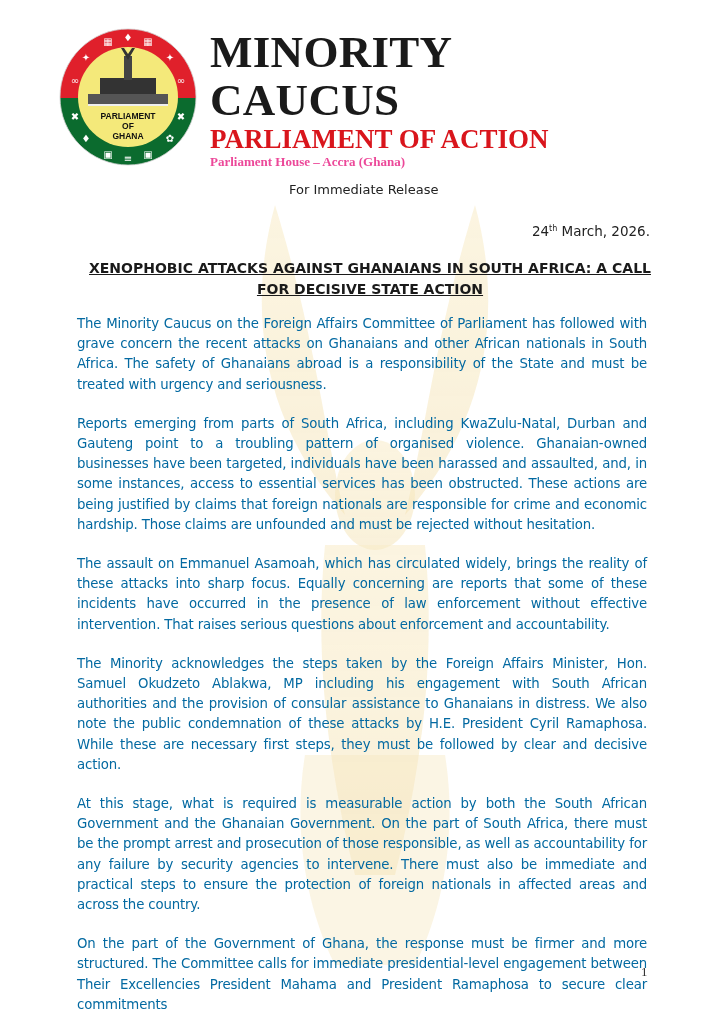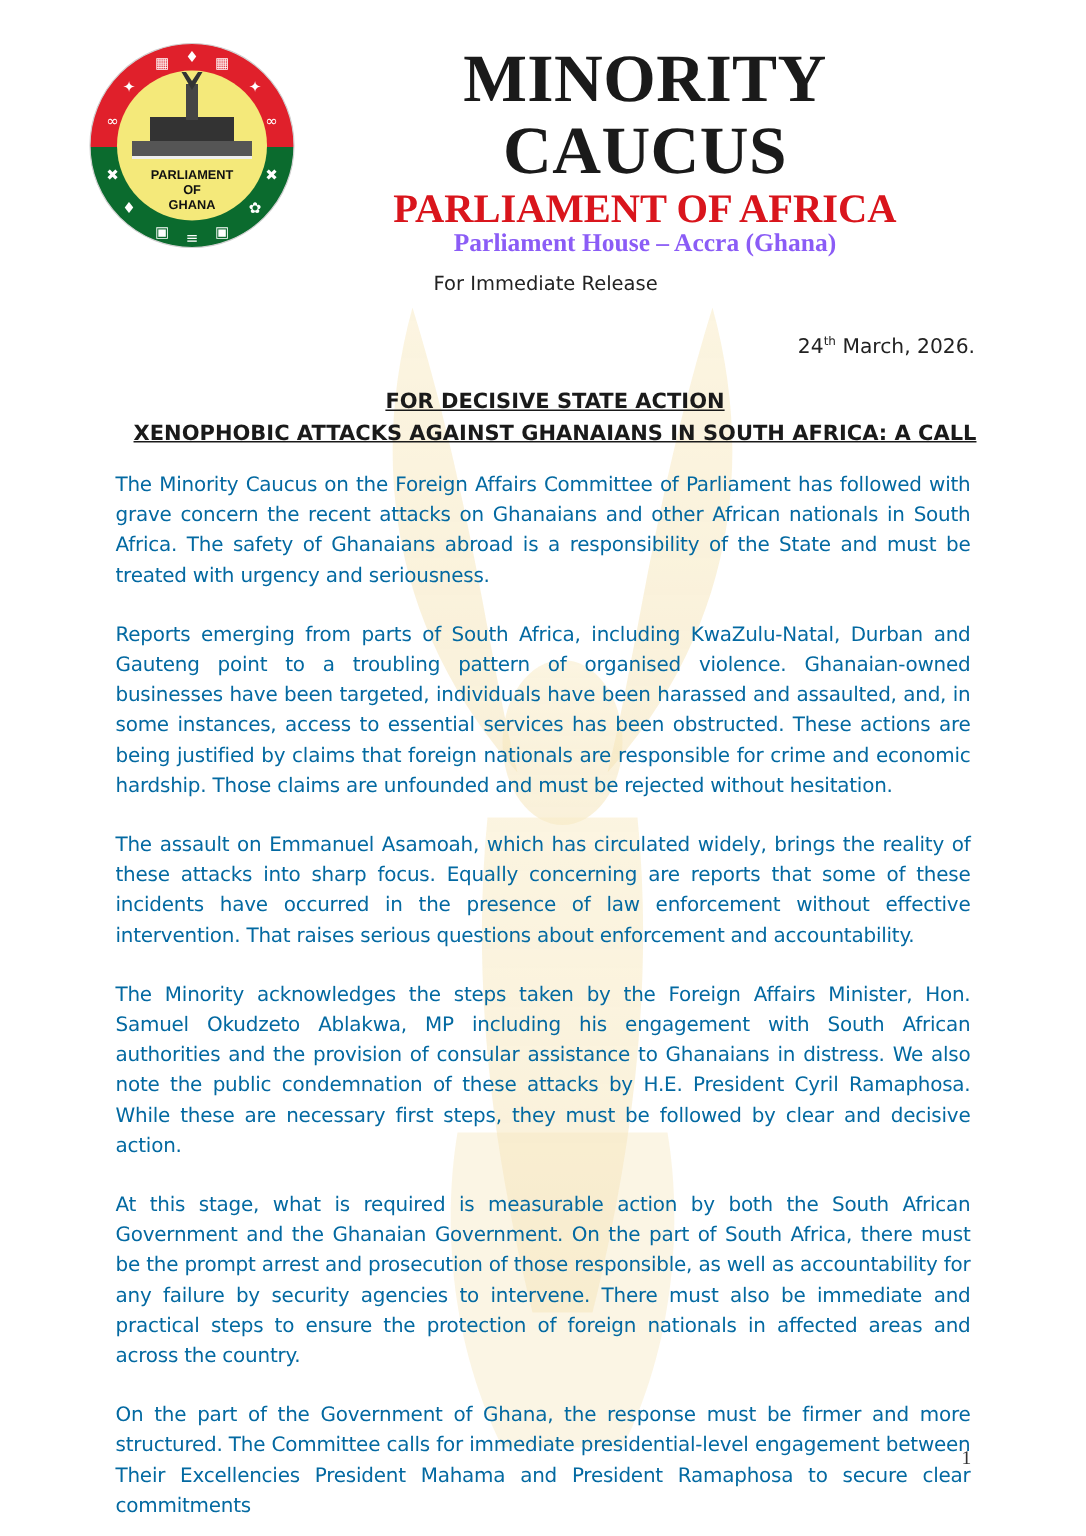--- a/index.html
+++ b/index.html
@@ -3,24 +3,24 @@
   <meta charset="utf-8">
   <style>
     html, body { margin: 0; padding: 0; }
     body {
       width: 724px; height: 1024px; background: #ffffff; position: relative; overflow: hidden;
       font-family: "DejaVu Sans", sans-serif; color: #1a1a1a;
     }
     .watermark { position: absolute; left: 205px; top: 195px; width: 340px; height: 790px; z-index: 0; opacity: 0.55; }
     .page { position: absolute; inset: 0; z-index: 1; }
     .logo { position: absolute; left: 53px; top: 26px; width: 150px; height: 142px; }
-    .masthead { position: absolute; left: 210px; top: 28px; width: 440px; text-align: center; }
+    .masthead { position: absolute; left: 210px; top: 28px; width: 440px; text-align: left; }
     .mh-title { font-family: "Liberation Serif", serif; font-weight: bold; font-size: 45px; line-height: 48px; color: #1a1a1a; letter-spacing: 0.3px; }
     .mh-sub { font-family: "Liberation Serif", serif; font-weight: bold; font-size: 27px; line-height: 30px; color: #d9151c; margin-top: 0px; }
-    .mh-addr { font-family: "Liberation Serif", serif; font-weight: bold; font-size: 17px; line-height: 16px; color: #8b5cf6; margin-top: 0px; }
+    .mh-addr { font-family: "Liberation Serif", serif; font-weight: bold; font-size: 13px; line-height: 16px; color: #ec4899; margin-top: 0px; }
     .release { position: absolute; left: 289px; top: 182px; font-size: 13px; color: #222; }
     .date { position: absolute; right: 74px; top: 223px; font-size: 13.5px; color: #222; }
     .date sup { font-size: 8px; }
     .heading { position: absolute; left: 80px; top: 258px; width: 580px; text-align: center; font-weight: bold; font-size: 14px; line-height: 21px; text-decoration: underline; color: #1a1a1a; }
     .body-text { position: absolute; left: 77px; top: 314px; width: 570px; }
     .para { font-size: 13.3px; line-height: 20.2px; text-align: justify; margin: 0 0 19px 0; color: #0369a1; letter-spacing: -0.15px; }
     .page-num { position: absolute; left: 641px; top: 964px; font-family: "Liberation Serif", serif; font-size: 13px; color: #333; }
   </style>
 </head>
 <body>
@@ -76,31 +76,31 @@
     <rect x="35" y="78" width="80" height="2" fill="#eee"></rect>
     <rect x="71" y="30" width="8" height="24" fill="#444"></rect>
     <path d="M68 22 L75 34 L82 22 L79 22 L75 28 L71 22 Z" fill="#333"></path>
     <text x="75" y="93" text-anchor="middle" font-family="Liberation Sans, sans-serif" font-weight="bold" font-size="8.5" fill="#111">PARLIAMENT</text>
     <text x="75" y="103" text-anchor="middle" font-family="Liberation Sans, sans-serif" font-weight="bold" font-size="8.5" fill="#111">OF</text>
     <text x="75" y="113" text-anchor="middle" font-family="Liberation Sans, sans-serif" font-weight="bold" font-size="8.5" fill="#111">GHANA</text>
   </svg>
 
   <div class="masthead">
     <div class="mh-title">MINORITY CAUCUS</div>
-    <div class="mh-sub">PARLIAMENT OF AFRICA</div>
+    <div class="mh-sub">PARLIAMENT OF ACTION</div>
     <div class="mh-addr">Parliament House – Accra (Ghana)</div>
   </div>
 
   <div class="release">For Immediate Release</div>
 
   <div class="date"><span>24</span><sup>th</sup><span> March, 2026.</span></div>
 
   <div class="heading">
+    <div>XENOPHOBIC ATTACKS AGAINST GHANAIANS IN SOUTH AFRICA: A CALL</div>
     <div>FOR DECISIVE STATE ACTION</div>
-    <div>XENOPHOBIC ATTACKS AGAINST GHANAIANS IN SOUTH AFRICA: A CALL</div>
   </div>
 
   <div class="body-text">
     <p class="para">The Minority Caucus on the Foreign Affairs Committee of Parliament has followed with grave concern the recent attacks on Ghanaians and other African nationals in South Africa. The safety of Ghanaians abroad is a responsibility of the State and must be treated with urgency and seriousness.</p>
     <p class="para">Reports emerging from parts of South Africa, including KwaZulu-Natal, Durban and Gauteng point to a troubling pattern of organised violence. Ghanaian-owned businesses have been targeted, individuals have been harassed and assaulted, and, in some instances, access to essential services has been obstructed. These actions are being justified by claims that foreign nationals are responsible for crime and economic hardship. Those claims are unfounded and must be rejected without hesitation.</p>
     <p class="para">The assault on Emmanuel Asamoah, which has circulated widely, brings the reality of these attacks into sharp focus. Equally concerning are reports that some of these incidents have occurred in the presence of law enforcement without effective intervention. That raises serious questions about enforcement and accountability.</p>
     <p class="para">The Minority acknowledges the steps taken by the Foreign Affairs Minister, Hon. Samuel Okudzeto Ablakwa, MP including his engagement with South African authorities and the provision of consular assistance to Ghanaians in distress. We also note the public condemnation of these attacks by H.E. President Cyril Ramaphosa. While these are necessary first steps, they must be followed by clear and decisive action.</p>
     <p class="para">At this stage, what is required is measurable action by both the South African Government and the Ghanaian Government. On the part of South Africa, there must be the prompt arrest and prosecution of those responsible, as well as accountability for any failure by security agencies to intervene. There must also be immediate and practical steps to ensure the protection of foreign nationals in affected areas and across the country.</p>
     <p class="para">On the part of the Government of Ghana, the response must be firmer and more structured. The Committee calls for immediate presidential-level engagement between Their Excellencies President Mahama and President Ramaphosa to secure clear commitments</p>
   </div>

